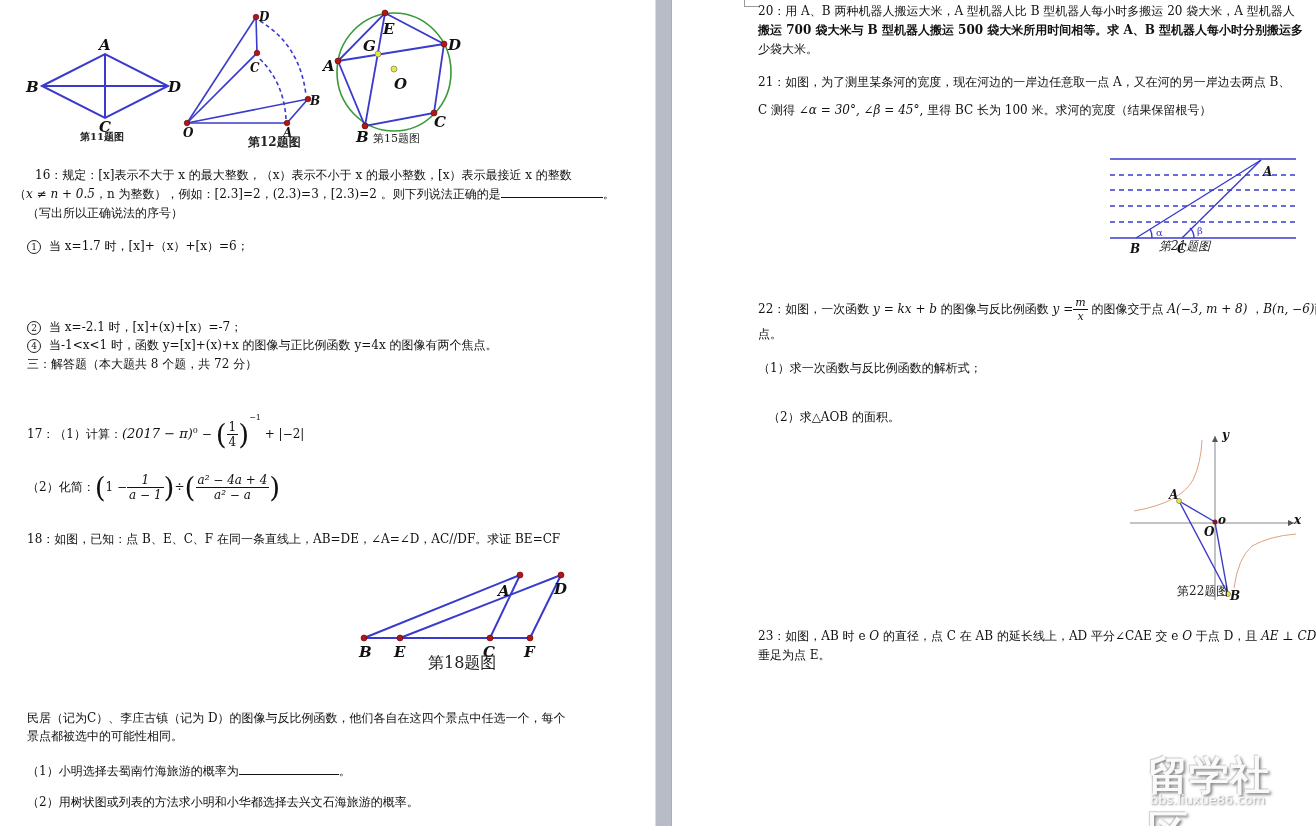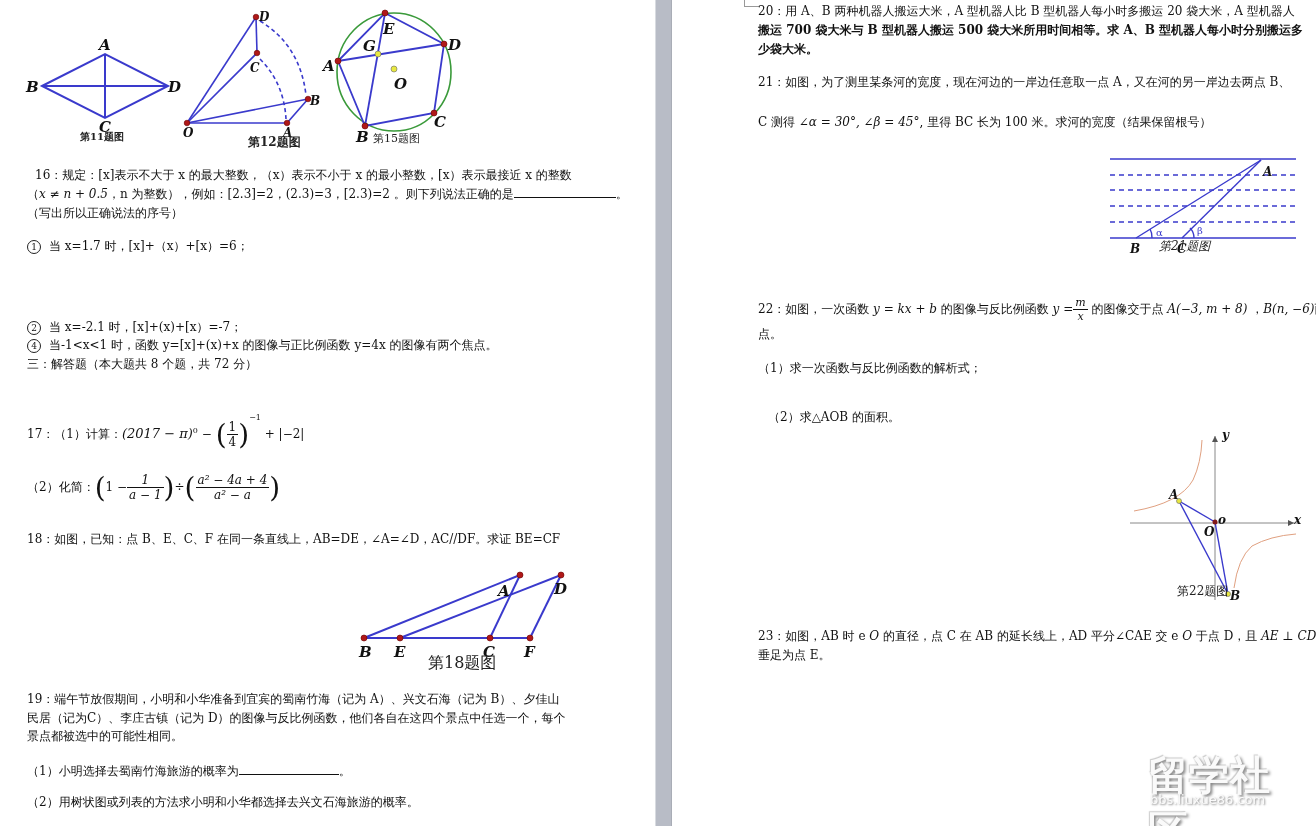--- a/index.html
+++ b/index.html
@@ -94,21 +94,21 @@
     <text class="lbl" x="128" y="45">D</text>
     <text class="lbl" x="43" y="46">G</text>
     <text class="lbl" x="3" y="66">A</text>
     <text class="lbl" x="74" y="84">O</text>
     <text class="lbl" x="36" y="137">B</text>
     <text class="lbl" x="114" y="122">C</text>
   </svg>
   <div class="cap" style="left:373px;top:131px;font-size:11px;">第15题图</div>
 
   <div class="t" style="left:27px;top:166px;margin-left:8px;">16：规定：[x]表示不大于 x 的最大整数，（x）表示不小于 x 的最小整数，[x）表示最接近 x 的整数</div>
-  <div class="t" style="left:27px;top:185px;">
+  <div class="t" style="left:14px;top:185px;">
     <span>（</span><span class="math">x ≠ n + 0.5</span><span>，n 为整数），例如：[2.3]=2，(2.3)=3，[2.3)=2 。则下列说法正确的是</span><span class="blank" style="width:102px;"></span><span>。</span>
   </div>
   <div class="t" style="left:27px;top:204px;">（写出所以正确说法的序号）</div>
 
   <div class="t" style="left:27px;top:237px;">
     <span class="circ">1</span><span>当 x=1.7 时，[x]+（x）+[x）=6；</span>
   </div>
   <div class="t" style="left:27px;top:270px;margin-top:48px;">
     <span class="circ">2</span><span>当 x=-2.1 时，[x]+(x)+[x）=-7；</span>
   </div>
@@ -143,40 +143,39 @@
     </g>
     <text class="lbl" x="148" y="31">A</text>
     <text class="lbl" x="204" y="29">D</text>
     <text class="lbl" x="9" y="92">B</text>
     <text class="lbl" x="44" y="92">E</text>
     <text class="lbl" x="133" y="92">C</text>
     <text class="lbl" x="174" y="92">F</text>
   </svg>
   <div class="cap" style="left:428px;top:653px;font-size:16px;">第18题图</div>
 
-  <div class="t" style="left:27px;top:690px;">19：端午节放假期间，小明和小华准备到宜宾的蜀南竹海（记为 A）、兴文石海（记为 B）、夕佳山</div>
   <div class="t" style="left:27px;top:709px;">民居（记为C）、李庄古镇（记为 D）的图像与反比例函数，他们各自在这四个景点中任选一个，每个</div>
   <div class="t" style="left:27px;top:727px;">景点都被选中的可能性相同。</div>
   <div class="t" style="left:27px;top:762px;">
     <span>（1）小明选择去蜀南竹海旅游的概率为</span><span class="blank" style="width:100px;"></span><span>。</span>
   </div>
   <div class="t" style="left:27px;top:793px;">（2）用树状图或列表的方法求小明和小华都选择去兴文石海旅游的概率。</div>
 </div>
 
 <div class="gutter"></div>
 
 <div id="page-right" class="page">
   <div class="corner" style="left:72px;top:-2px;"></div>
 
   <div class="t" style="left:86px;top:2px;">20：用 A、B 两种机器人搬运大米，A 型机器人比 B 型机器人每小时多搬运 20 袋大米，A 型机器人</div>
   <div class="t" style="left:86px;top:21px;font-weight:bold;">搬运 700 袋大米与 B 型机器人搬运 500 袋大米所用时间相等。求 A、B 型机器人每小时分别搬运多</div>
-  <div class="t" style="left:86px;top:40px;font-weight:bold;">少袋大米。</div>
+  <div class="t" style="left:86px;top:40px;">少袋大米。</div>
 
   <div class="t" style="left:86px;top:73px;">21：如图，为了测里某条河的宽度，现在河边的一岸边任意取一点 A，又在河的另一岸边去两点 B、</div>
-  <div class="t" style="left:86px;top:101px;margin-top:12px;">
+  <div class="t" style="left:86px;top:101px;">
     <span>C 测得 </span><span class="math">∠α = 30°, ∠β = 45°</span><span>, 里得 BC 长为 100 米。求河的宽度（结果保留根号）</span>
   </div>
 
   <svg width="200" height="115" style="left:438px;top:152px;">
     <line x1="0" y1="7" x2="186" y2="7" stroke="#3a3acc" stroke-width="1.5"></line>
     <g stroke="#3a3acc" stroke-width="1.3" stroke-dasharray="5,4">
       <line x1="0" y1="23" x2="186" y2="23"></line>
       <line x1="0" y1="38" x2="186" y2="38"></line>
       <line x1="0" y1="54" x2="186" y2="54"></line>
       <line x1="0" y1="70" x2="186" y2="70"></line>

